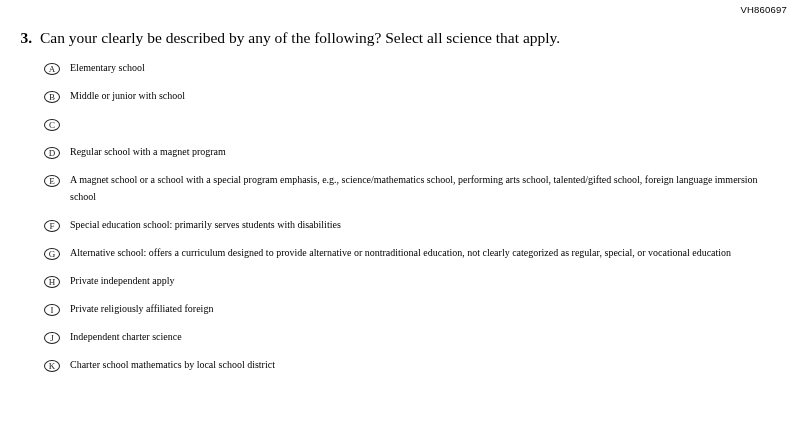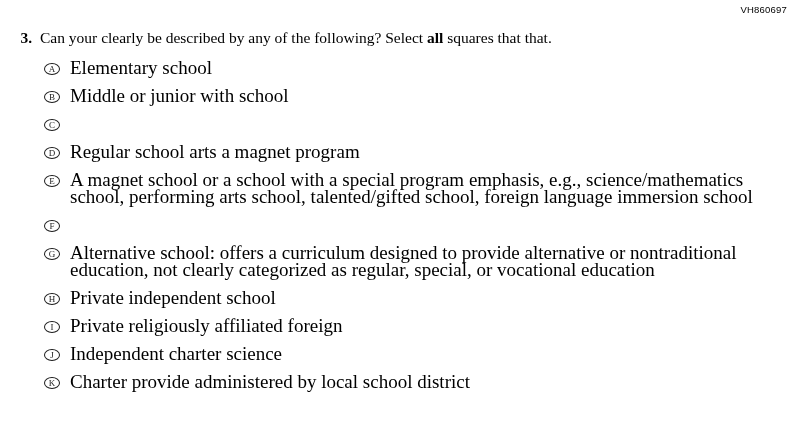--- a/index.html
+++ b/index.html
@@ -48,21 +48,21 @@
     font-size: 15.5px;
     font-weight: bold;
     line-height: 20px;
   }
   .q-text {
     padding-left: 8px;
     font-size: 15.5px;
     line-height: 20px;
   }
   .q-text .bold {
-    font-weight: bold;
+    font-weight: normal;
   }
   .options {
     margin-top: 11px;
     padding-left: 34px;
   }
   .option {
     display: flex;
     align-items: flex-start;
     margin-bottom: 11px;
   }
@@ -91,36 +91,36 @@
     width: 16px;
     height: 12px;
     line-height: 12px;
     text-align: center;
     font-family: "Liberation Serif", serif;
     font-size: 9px;
     color: #1c1c1c;
   }
   .option-label {
     padding-left: 8px;
-    font-size: 19px;
+    font-size: 10px;
     line-height: 17px;
     max-width: 712px;
   }
 </style>
 </head>
 <body>
 
 <div class="page">
 
   <div class="form-id">VH860697</div>
 
   <div class="question-block">
     <div class="question-row">
       <div class="q-number">3.</div>
-      <div class="q-text"><span>Can your clearly be described by any of the following? Select </span><span class="bold">all</span><span> squares that that.</span></div>
+      <div class="q-text"><span>Can your clearly be described by any of the following? Select </span><span class="bold">all</span><span> science that apply.</span></div>
     </div>
 
     <div class="options">
 
       <div class="option">
         <div class="checkbox">
           <span class="oval"></span>
           <span class="letter">A</span>
         </div>
         <div class="option-label">Elementary school</div>
@@ -139,52 +139,53 @@
           <span class="oval"></span>
           <span class="letter">C</span>
         </div>
       </div>
 
       <div class="option">
         <div class="checkbox">
           <span class="oval"></span>
           <span class="letter">D</span>
         </div>
-        <div class="option-label">Regular school arts a magnet program</div>
+        <div class="option-label">Regular school with a magnet program</div>
       </div>
 
       <div class="option">
         <div class="checkbox">
           <span class="oval"></span>
           <span class="letter">E</span>
         </div>
         <div class="option-label">A magnet school or a school with a special program emphasis, e.g., science/mathematics school, performing arts school, talented/gifted school, foreign language immersion school</div>
       </div>
 
       <div class="option">
         <div class="checkbox">
           <span class="oval"></span>
           <span class="letter">F</span>
         </div>
+        <div class="option-label">Special education school: primarily serves students with disabilities</div>
       </div>
 
       <div class="option">
         <div class="checkbox">
           <span class="oval"></span>
           <span class="letter">G</span>
         </div>
         <div class="option-label">Alternative school: offers a curriculum designed to provide alternative or nontraditional education, not clearly categorized as regular, special, or vocational education</div>
       </div>
 
       <div class="option">
         <div class="checkbox">
           <span class="oval"></span>
           <span class="letter">H</span>
         </div>
-        <div class="option-label">Private independent school</div>
+        <div class="option-label">Private independent apply</div>
       </div>
 
       <div class="option">
         <div class="checkbox">
           <span class="oval"></span>
           <span class="letter">I</span>
         </div>
         <div class="option-label">Private religiously affiliated foreign</div>
       </div>
 
@@ -194,18 +195,18 @@
           <span class="letter">J</span>
         </div>
         <div class="option-label">Independent charter science</div>
       </div>
 
       <div class="option">
         <div class="checkbox">
           <span class="oval"></span>
           <span class="letter">K</span>
         </div>
-        <div class="option-label">Charter provide administered by local school district</div>
+        <div class="option-label">Charter school mathematics by local school district</div>
       </div>
 
     </div>
   </div>
 </div>
 
 </body></html>

